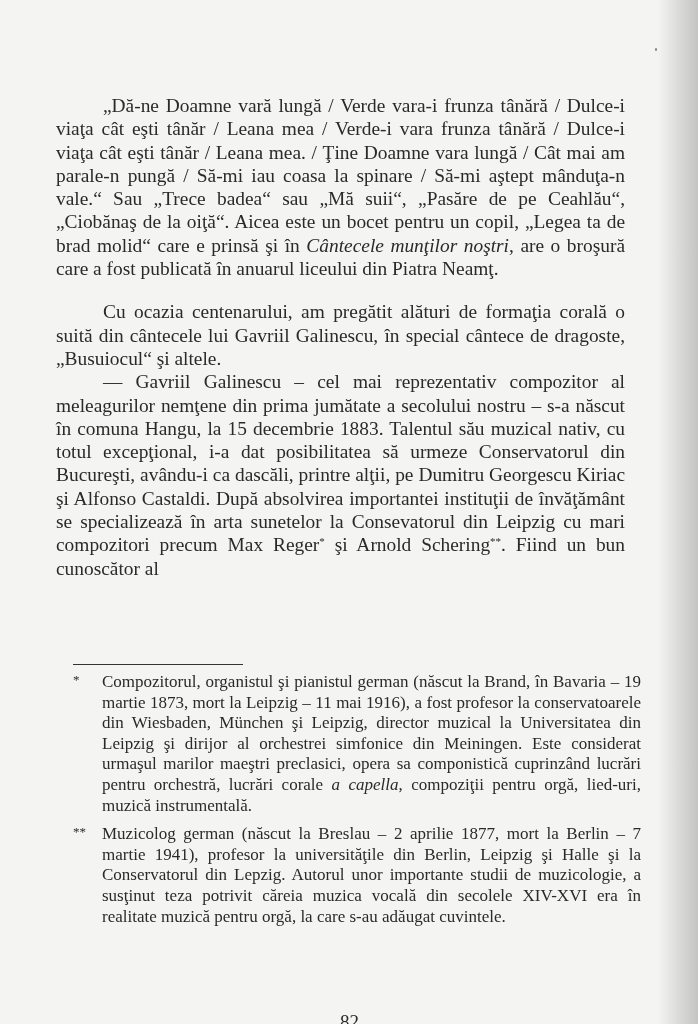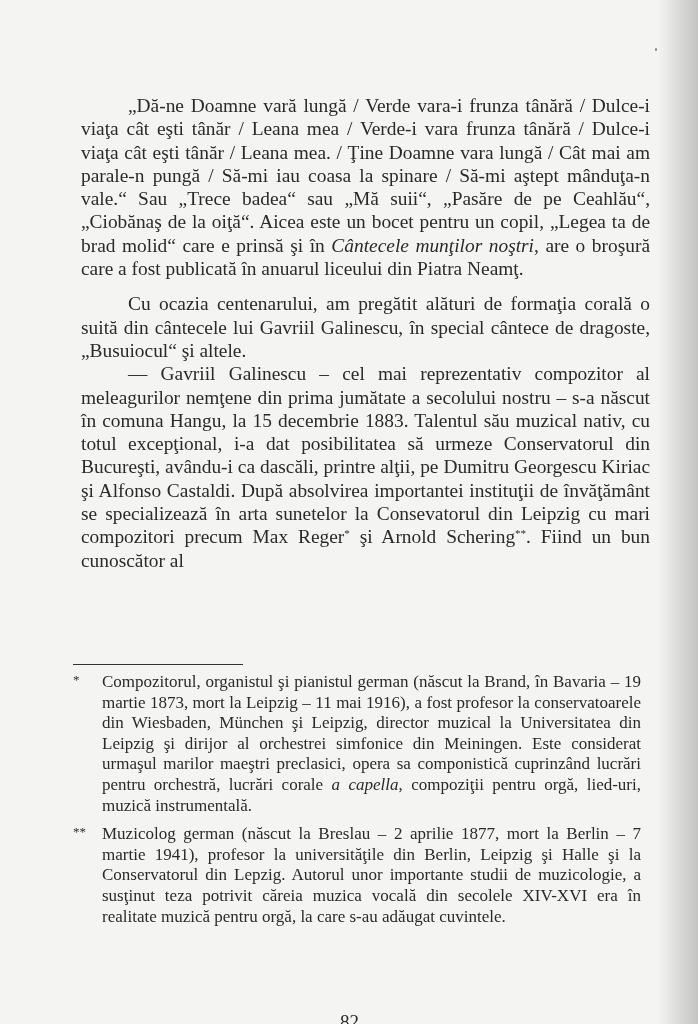--- a/index.html
+++ b/index.html
@@ -8,26 +8,26 @@
     background:#f4f4f2;
     font-family:"Liberation Serif", "DejaVu Serif", serif;
     color:#2a2a2a;
   }
   .shadow {
     position:absolute; top:0; right:0; width:40px; height:1024px;
     background:linear-gradient(to right, rgba(244,244,242,0) 0%, #d9d9d7 55%, #c4c4c2 100%);
   }
   .speck { position:absolute; width:2px; height:3px; background:#888; border-radius:1px; }
   .body-text {
-    position:absolute; left:81px; top:94px; width:569px;
+    position:absolute; left:56px; top:94px; width:569px;
     font-size:19.4px; line-height:23.3px; text-align:justify;
   }
   .body-text p { margin:0; }
   .indent { text-indent:47px; }
-  .body-text p + p.gap { margin-top:12px; }
+  .body-text p + p.gap { margin-top:20px; }
   .fn-rule {
     position:absolute; left:73px; top:664px; width:170px; height:0;
     border-top:1.2px solid #333;
   }
   .footnotes {
     position:absolute; left:72px; top:672px; width:569px;
     font-size:17px; line-height:20.6px; text-align:justify;
   }
   .fn { position:relative; padding-left:30px; margin:0; }
   .fn + .fn { margin-top:8px; }

